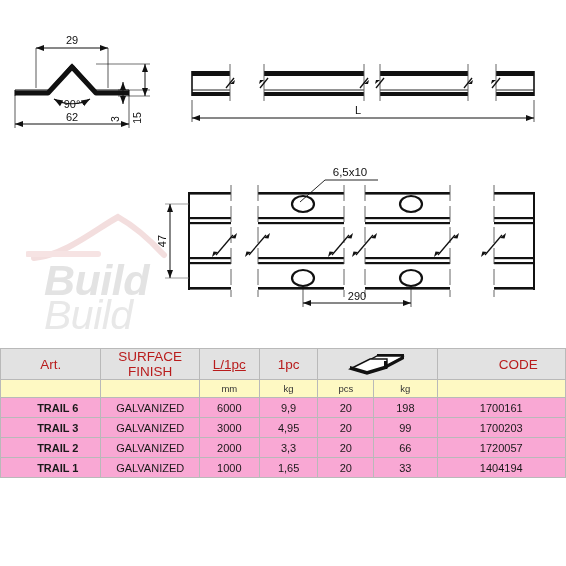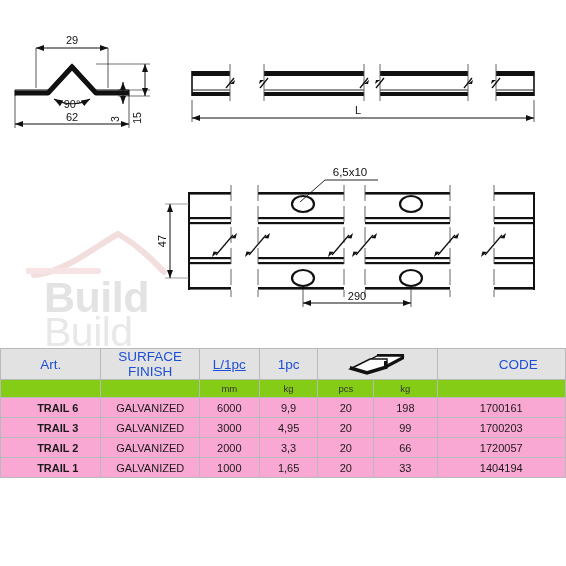--- a/index.html
+++ b/index.html
@@ -7,22 +7,23 @@
     width:566px;height:566px;
     font-family:"Liberation Sans", sans-serif;
     color:#1a1a1a;
     position:relative;
     overflow:hidden;
   }
   #sheet{position:absolute;left:0;top:0;width:566px;height:566px;}
 
   
   #watermark{
-    position:absolute;left:26px;top:228px;width:220px;height:120px;
+    position:absolute;left:26px;top:211px;width:220px;height:120px;
     pointer-events:none;
+    font-style:italic;
   }
   #watermark .roof{position:absolute;left:0;top:0;width:150px;height:60px;}
   #watermark .wm-build{
     position:absolute;left:18px;top:48px;
     font-size:43px;font-weight:bold;letter-spacing:-0.5px;
     color:#e3e3e3;line-height:1;
   }
   #watermark .wm-scape{
     position:absolute;left:18px;top:84px;
     font-size:41px;font-weight:normal;letter-spacing:-0.5px;
@@ -42,24 +43,24 @@
     border:1px solid #b9b9b9;
     padding:0;
     text-align:center;
     vertical-align:middle;
     font-weight:normal;
   }
   #spec-table tr.head-main td{
     background:#e2e2e2;
     height:30px;
     font-size:13.5px;
-    color:#1d4ed8;
+    color:#b91c1c;
   }
   #spec-table tr.head-unit td{
-    background:#84cc16;
+    background:#fef9c3;
     height:17px;
     font-size:9.5px;
     color:#333;
   }
   #spec-table tr.data td{
     height:19px;
     background:#f9a8d4;
     font-size:11px;
   }
   #spec-table tr.data td.art{

